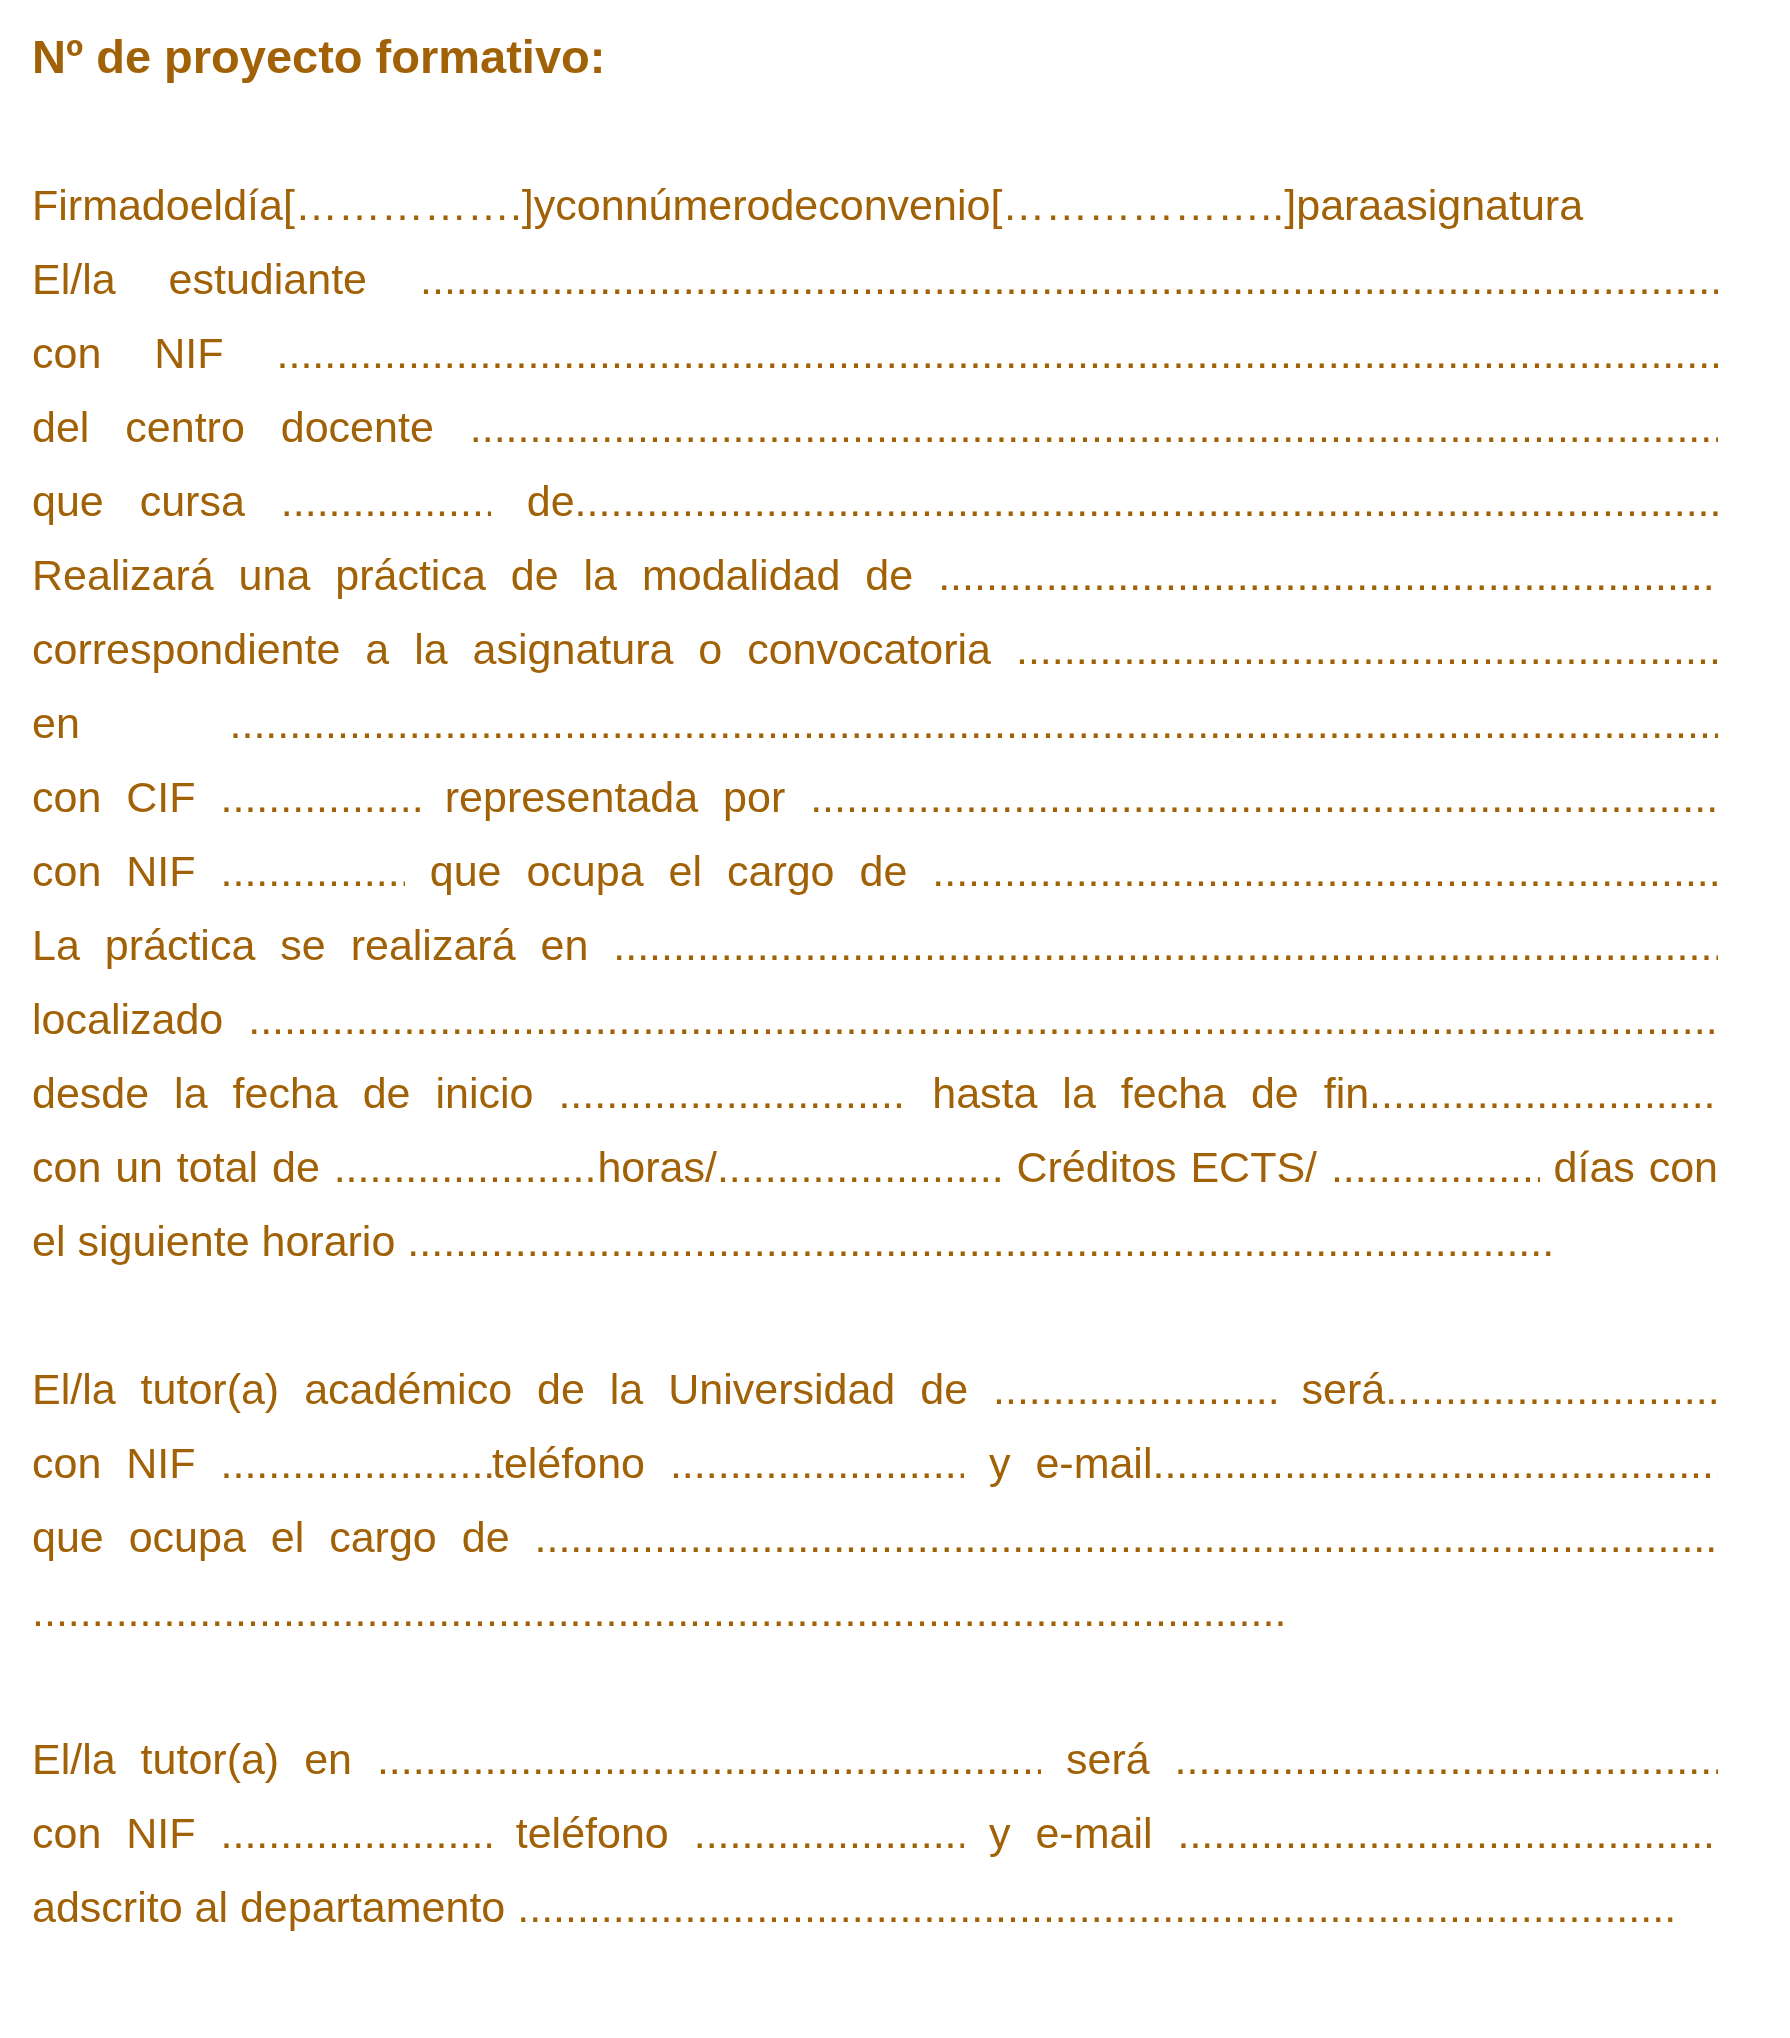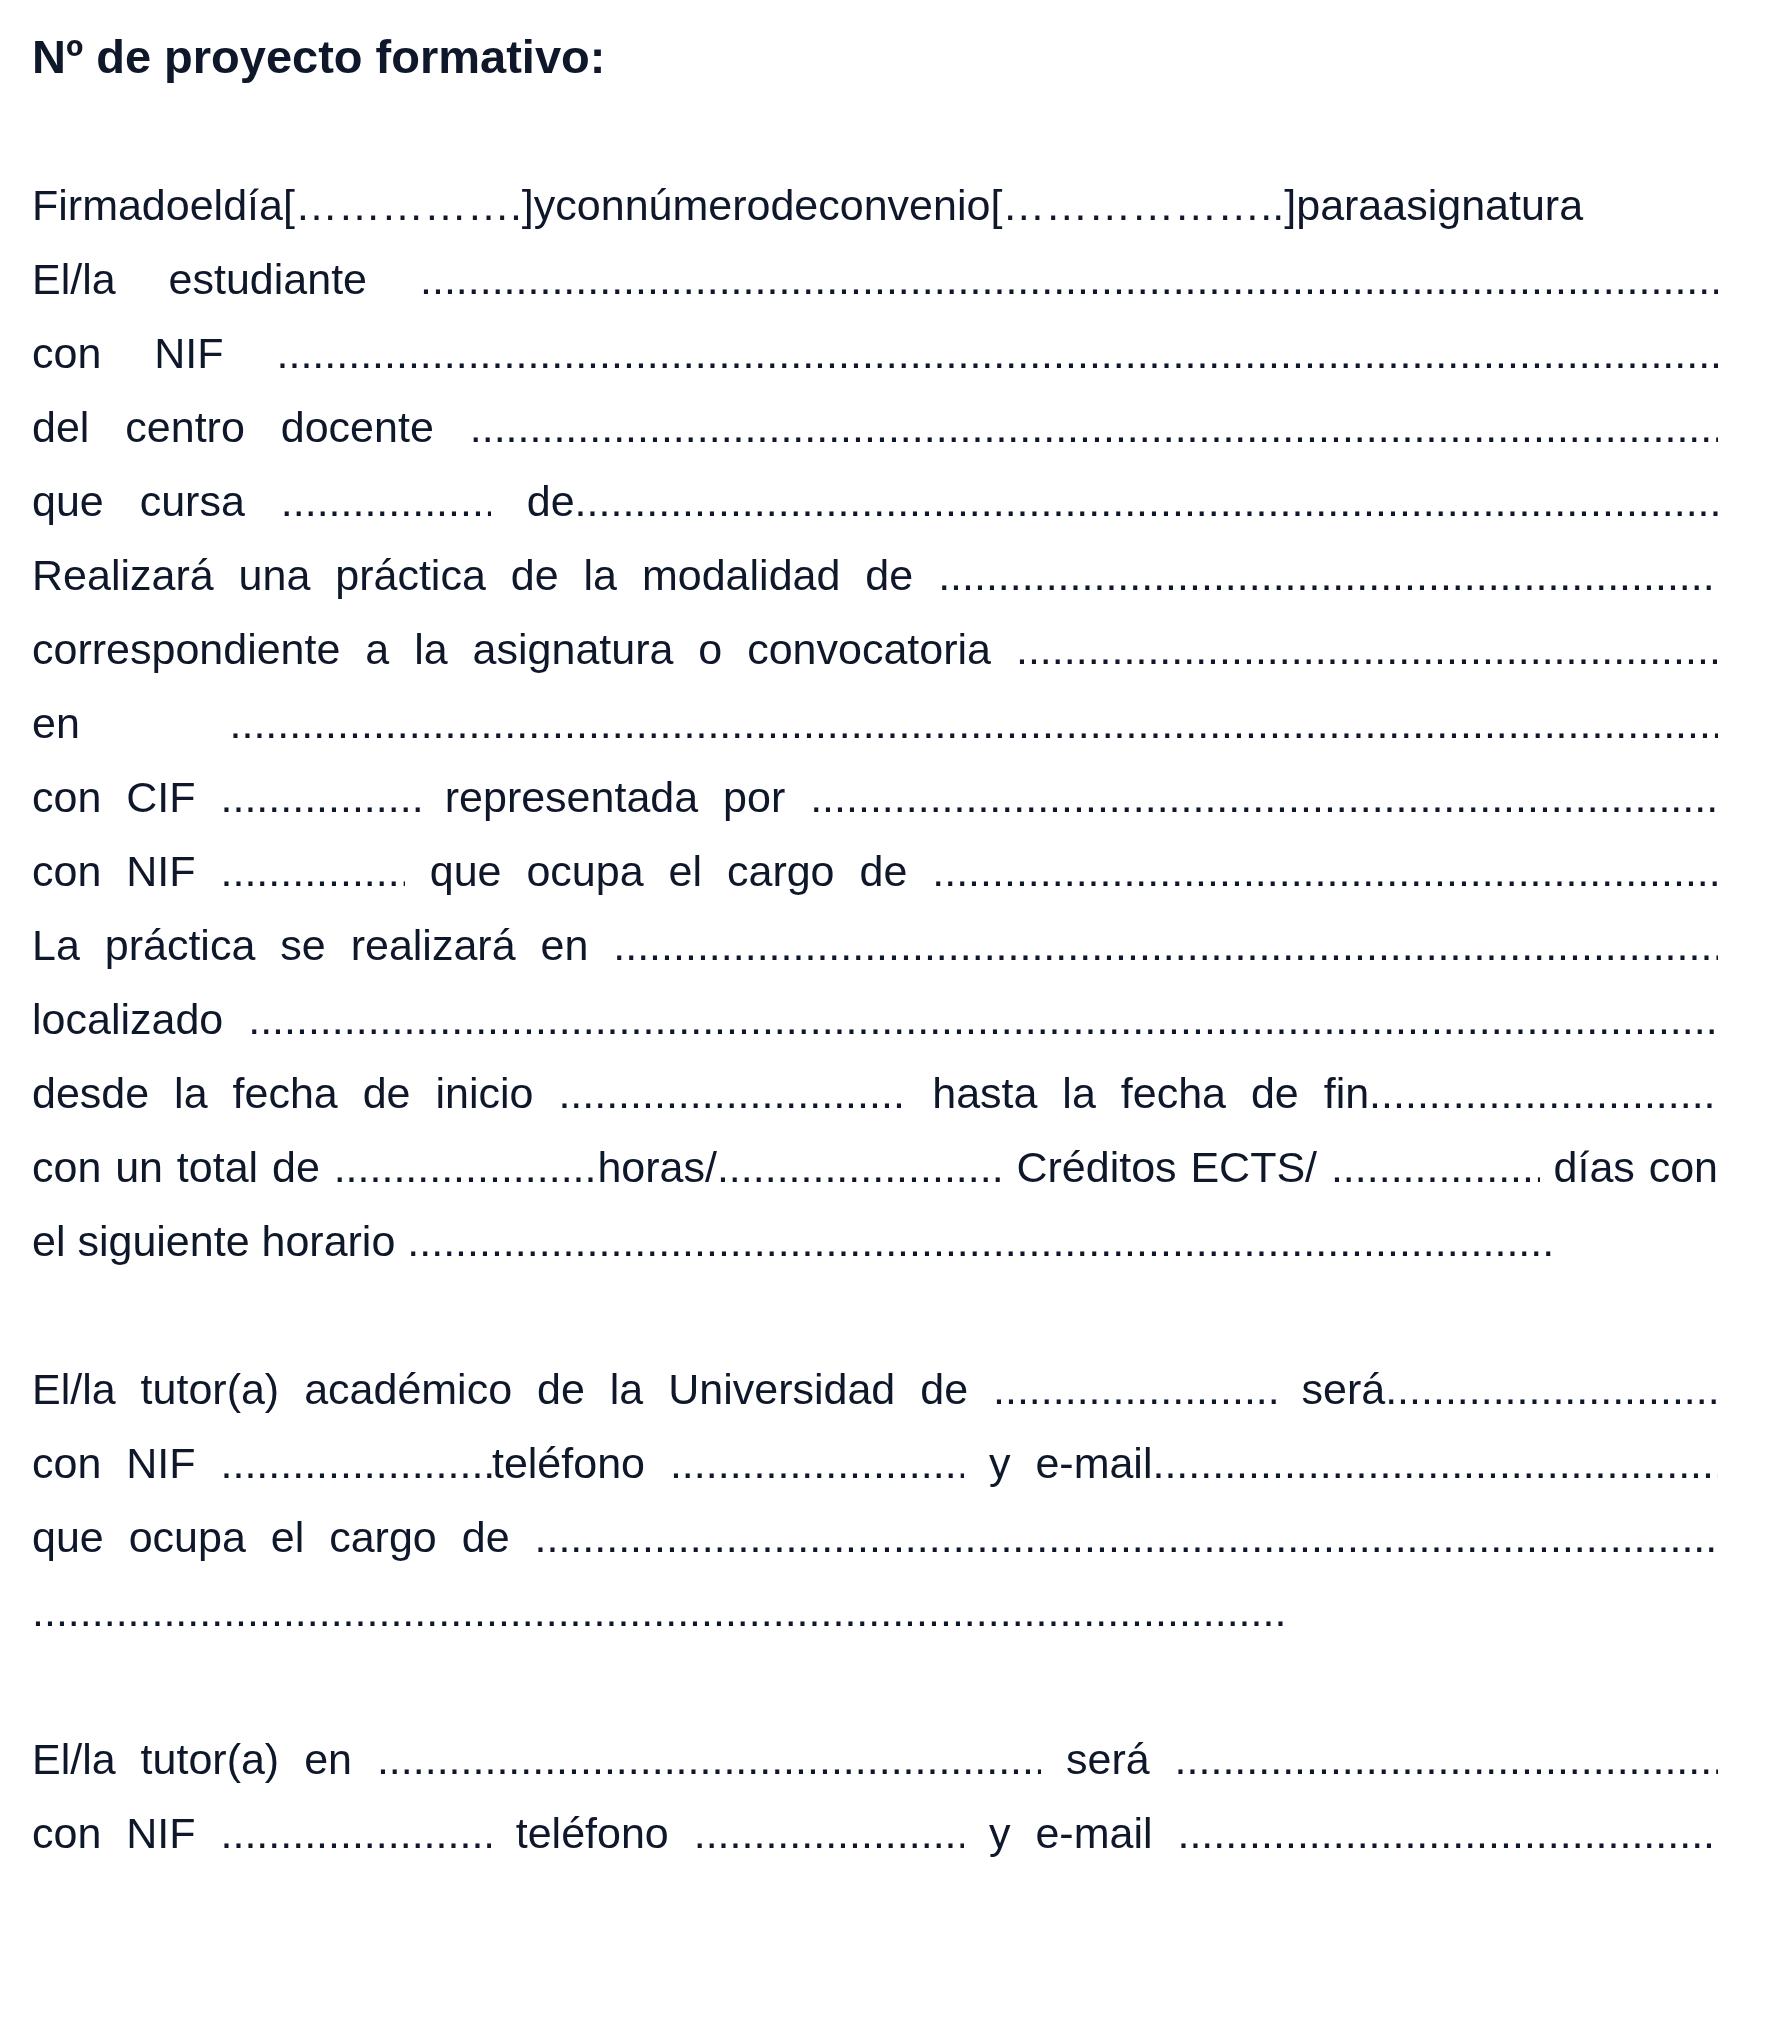--- a/index.html
+++ b/index.html
@@ -6,21 +6,21 @@
     margin: 0;
     padding: 0;
     background: #ffffff;
   }
   .page {
     position: relative;
     width: 1791px;
     height: 2039px;
     box-sizing: border-box;
     background: #ffffff;
-    color: #0f172a;
+    color: #a16207;
     font-family: "Liberation Sans", "DejaVu Sans", sans-serif;
     padding: 18.6px 73px 0 32px;
     overflow: hidden;
   }
   .doc-title {
     font-size: 47px;
     font-weight: bold;
     line-height: 75px;
     white-space: nowrap;
   }
@@ -88,15 +88,16 @@
       <div class="line leader"><span class="t" style="word-spacing: 1.9px;">con un total de </span><span class="lead" style="flex-grow: 24;">................................................................................................................................................................................................................................................................................................................................................................................................................</span><span class="t" style="word-spacing: 1.9px;">horas/</span><span class="lead" style="flex-grow: 26;">................................................................................................................................................................................................................................................................................................................................................................................................................</span><span class="t" style="word-spacing: 1.9px;"> Créditos ECTS/ </span><span class="lead" style="flex-grow: 19;">................................................................................................................................................................................................................................................................................................................................................................................................................</span><span class="t" style="word-spacing: 1.9px;"> días con</span></div>
       <div class="line plain"><span class="t">el siguiente horario </span><span class="fill">................................................................................................</span></div>
       <div class="line blank"></div>
       <div class="line leader"><span class="t">El/la tutor(a) académico de la Universidad de </span><span class="lead" style="flex-grow: 46;">................................................................................................................................................................................................................................................................................................................................................................................................................</span><span class="t"> será</span><span class="lead" style="flex-grow: 54;">................................................................................................................................................................................................................................................................................................................................................................................................................</span></div>
       <div class="line leader"><span class="t">con NIF </span><span class="lead" style="flex-grow: 24;">................................................................................................................................................................................................................................................................................................................................................................................................................</span><span class="t">teléfono </span><span class="lead" style="flex-grow: 26;">................................................................................................................................................................................................................................................................................................................................................................................................................</span><span class="t"> y e-mail</span><span class="lead" style="flex-grow: 50;">................................................................................................................................................................................................................................................................................................................................................................................................................</span></div>
       <div class="line leader"><span class="t">que ocupa el cargo de </span><span class="lead" style="flex-grow: 1;">................................................................................................................................................................................................................................................................................................................................................................................................................</span></div>
       <div class="line plain"><span class="fill">.........................................................................................................</span></div>
       <div class="line blank"></div>
       <div class="line leader"><span class="t">El/la tutor(a) en </span><span class="lead" style="flex-grow: 55;">................................................................................................................................................................................................................................................................................................................................................................................................................</span><span class="t"> será </span><span class="lead" style="flex-grow: 45;">................................................................................................................................................................................................................................................................................................................................................................................................................</span></div>
       <div class="line leader"><span class="t">con NIF </span><span class="lead" style="flex-grow: 25;">................................................................................................................................................................................................................................................................................................................................................................................................................</span><span class="t"> teléfono </span><span class="lead" style="flex-grow: 25;">................................................................................................................................................................................................................................................................................................................................................................................................................</span><span class="t"> y e-mail </span><span class="lead" style="flex-grow: 50;">................................................................................................................................................................................................................................................................................................................................................................................................................</span></div>
+      <div class="line plain"><span class="t">adscrito al departamento </span><span class="fill">.................................................................................................</span></div>
     </div>
 </div>
 
 
 </body></html>

